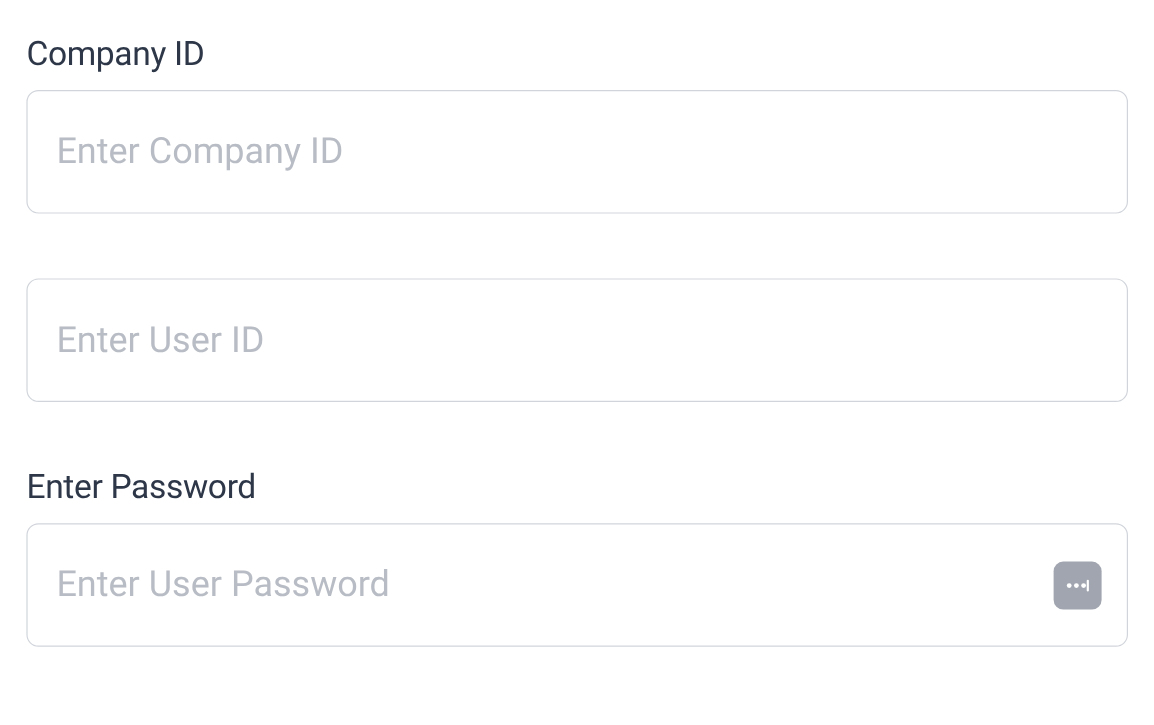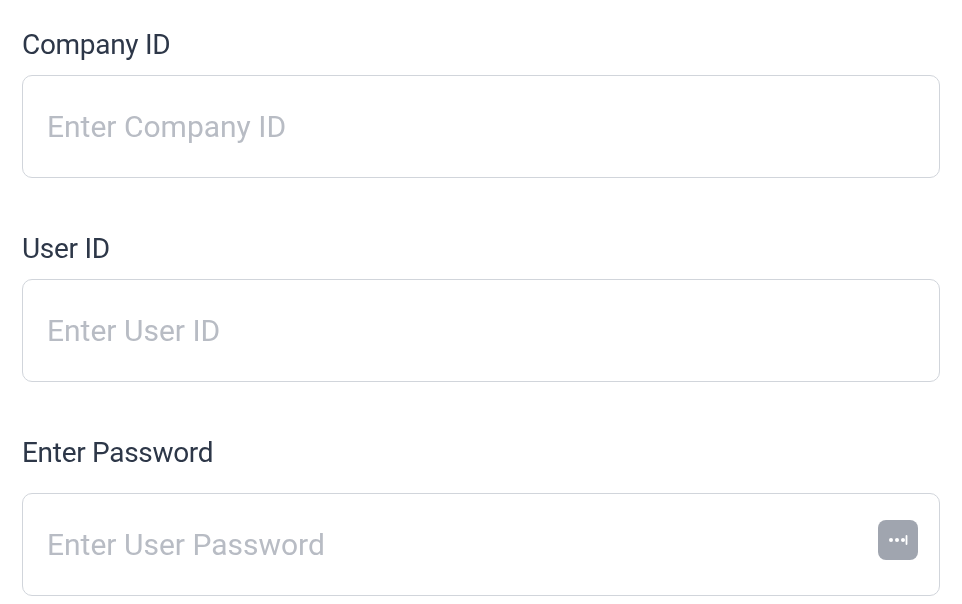--- a/index.html
+++ b/index.html
@@ -44,21 +44,20 @@
       border-radius: 10px;
       outline: none;
       font-family: inherit;
     }
     .form-input::placeholder {
       color: #b8bcc4;
       opacity: 1;
     }
     .form-input.has-icon {
       padding-right: 90px;
-      margin-top: 10px;
     }
     .show-password-btn {
       position: absolute;
       right: 22px;
       top: 50%;
       transform: translateY(-50%);
       width: 40px;
       height: 40px;
       background: #a0a5af;
       border: none;
@@ -78,21 +77,20 @@
 <body>
 
 <div class="form-group">
   <label class="form-label">Company ID</label>
   <div class="input-wrapper">
     <input type="text" class="form-input" placeholder="Enter Company ID" style="">
   </div>
 </div>
 
 <div class="form-group">
-  <label class="form-label">User ID</label>
   <div class="input-wrapper">
     <input type="text" class="form-input" placeholder="Enter User ID" style="">
   </div>
 </div>
 
 <div class="form-group">
   <label class="form-label">Enter Password</label>
   <div class="input-wrapper">
     <input type="password" class="form-input has-icon" placeholder="Enter User Password" style="">
     <button class="show-password-btn">

